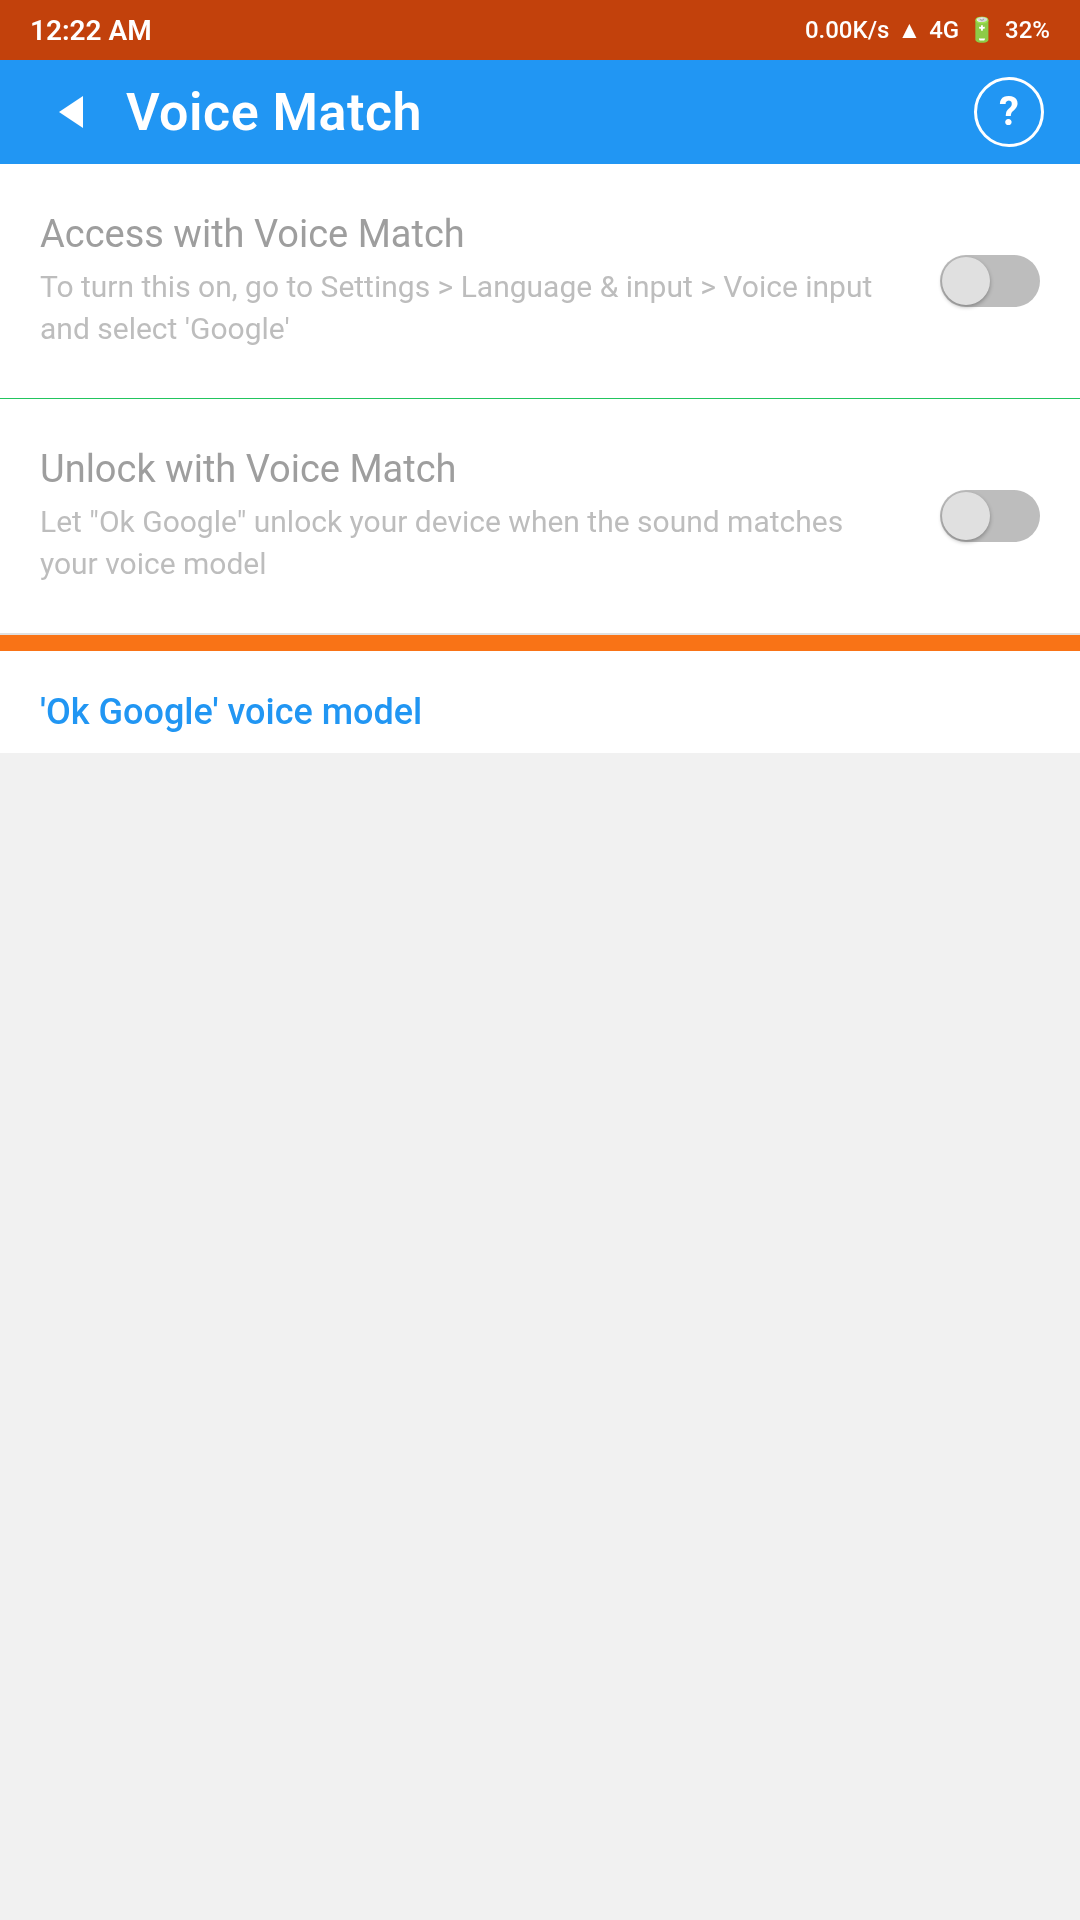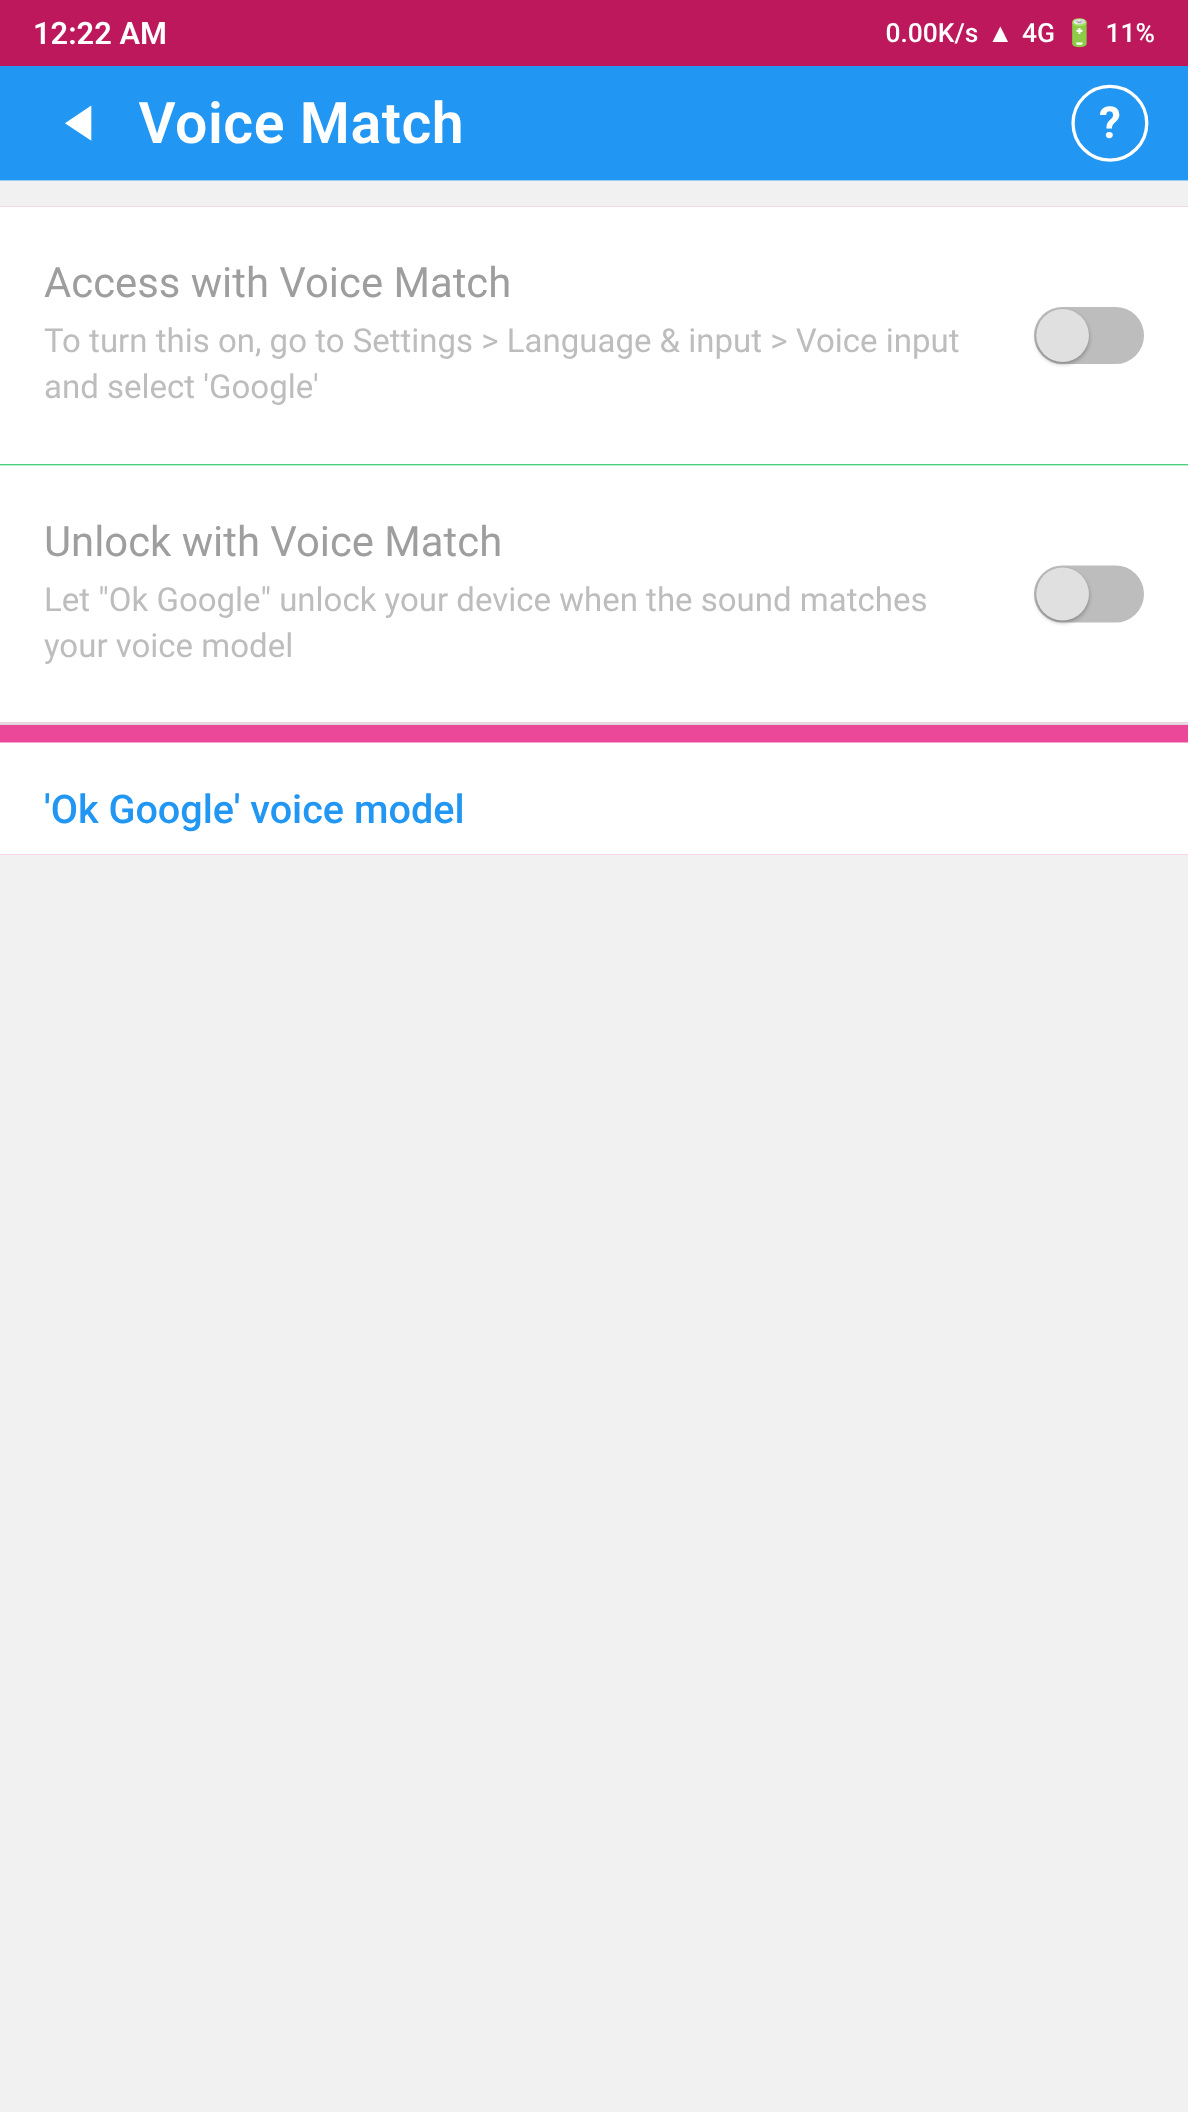--- a/index.html
+++ b/index.html
@@ -12,21 +12,21 @@
     body {
       font-family: 'Roboto', Arial, sans-serif;
       background: #f1f1f1;
       width: 1080px;
       min-height: 1920px;
       overflow-x: hidden;
     }
 
     
     .status-bar {
-      background: #be185d;
+      background: #c2410c;
       height: 60px;
       display: flex;
       align-items: center;
       justify-content: space-between;
       padding: 0 30px;
       color: white;
       font-size: 28px;
       font-weight: 500;
     }
 
@@ -94,22 +94,21 @@
 
     .help-btn span {
       color: white;
       font-size: 40px;
       font-weight: 700;
       line-height: 1;
     }
 
     
     .content {
-      background: #ec4899;
-      margin-top: 24px;
+      background: #f97316;
     }
 
     
     .settings-section {
       background: white;
       padding: 0;
     }
 
     .setting-item {
       display: flex;
@@ -207,21 +206,21 @@
 </head>
 <body>
 
 <div class="status-bar">
   <span class="status-left">12:22 AM</span>
   <div class="status-right">
     <span>0.00K/s</span>
     <span>▲</span>
     <span>4G</span>
     <span>🔋</span>
-    <span>11%</span>
+    <span>32%</span>
   </div>
 </div>
 
 <div class="app-bar">
   <div class="back-btn">
     <div class="back-arrow"></div>
   </div>
   <span class="app-bar-title">Voice Match</span>
   <div class="help-btn">
     <span>?</span>

